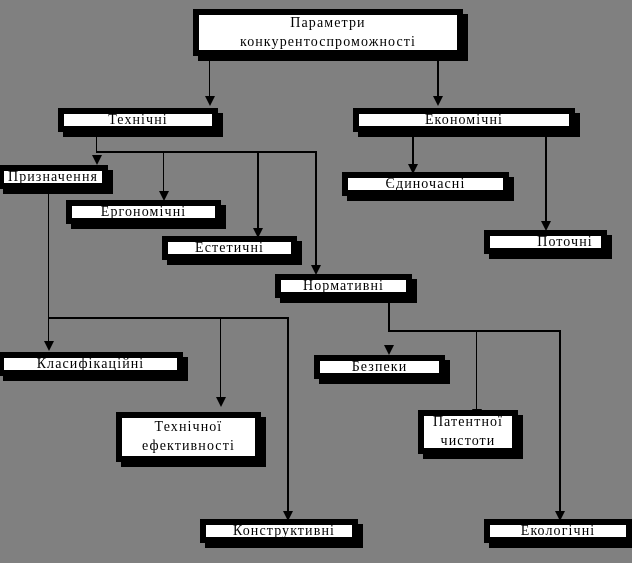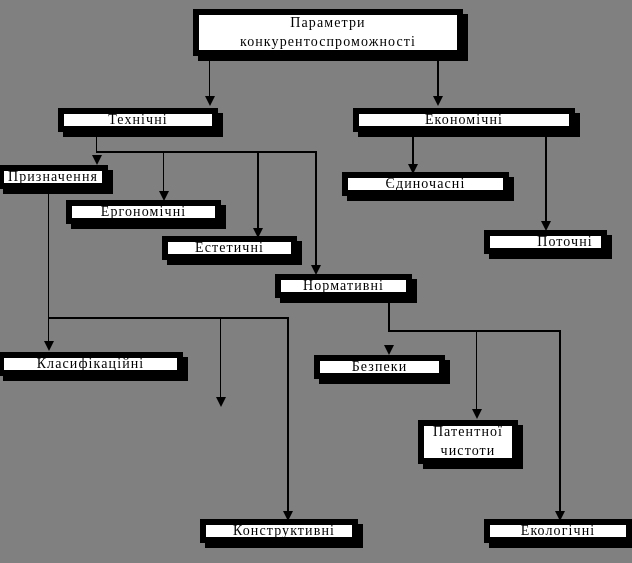--- a/index.html
+++ b/index.html
@@ -146,30 +146,34 @@
   </div>
 
   <div class="node" style="left:484px; top:230px; width:123px; height:24px;padding-left:39px;">
     <span>Поточні</span>
   </div>
 
   <div class="node" style="left:-2px; top:352px; width:185px; height:24px;">
     <span>Класифікаційні</span>
   </div>
 
+  <div class="node two-line" style="left:116px; top:412px; width:145px; height:50px;">
+    <span class="ln">Технічної</span>
+    <span class="ln">ефективності</span>
+  </div>
 
   <div class="node" style="left:200px; top:519px; width:158px; height:24px;padding-left:10px;">
     <span>Конструктивні</span>
   </div>
 
   <div class="node" style="left:314px; top:355px; width:131px; height:24px;">
     <span>Безпеки</span>
   </div>
 
-  <div class="node two-line" style="left:418px; top:420px; width:100px; height:44px;text-align:center;">
+  <div class="node two-line" style="left:418px; top:410px; width:100px; height:44px;text-align:center;">
     <span class="ln">Патентної</span>
     <span class="ln">чистоти</span>
   </div>
 
   <div class="node" style="left:484px; top:519px; width:148px; height:24px;">
     <span>Екологічні</span>
   </div>
 
 </div>
 

